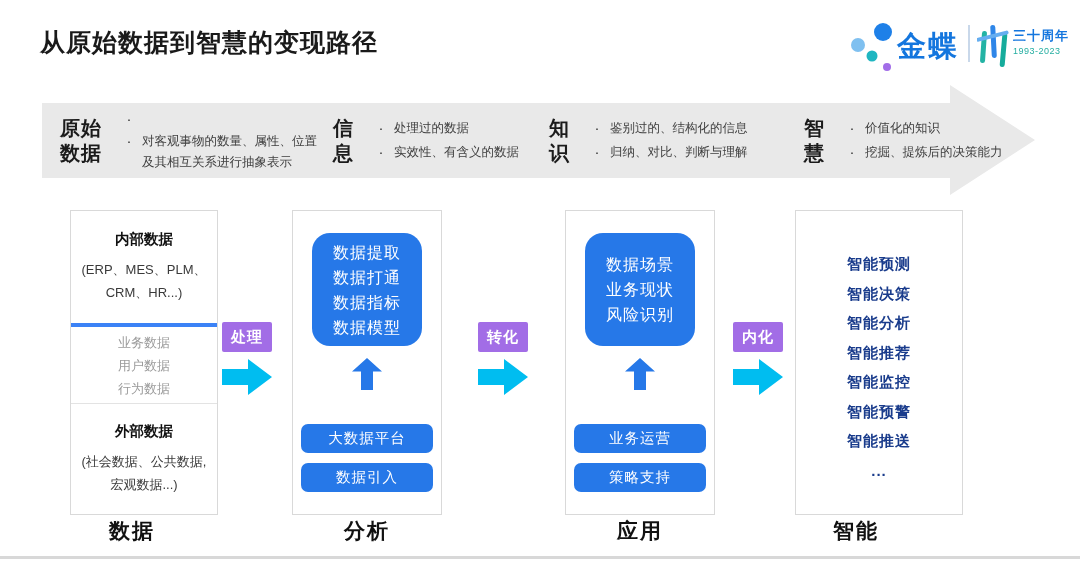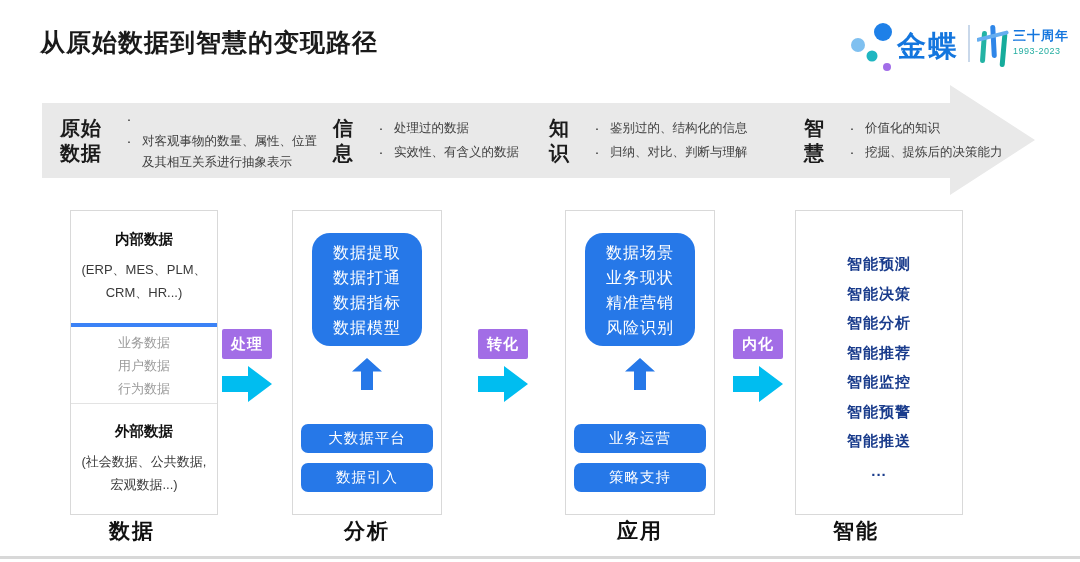--- a/index.html
+++ b/index.html
@@ -68,21 +68,21 @@
   .card-line{font-size:16px;color:#fff;line-height:25px;letter-spacing:1px;}
   .up-arrow{position:absolute;left:50%;transform:translateX(-50%);top:147px;width:30px;height:32px;background:var(--accent-blue);
     clip-path:polygon(50% 0%,100% 42%,70% 42%,70% 100%,30% 100%,30% 42%,0% 42%);}
   .pill-btn{position:absolute;left:50%;transform:translateX(-50%);width:132px;height:29px;background:var(--accent-blue);
     border-radius:7px;color:#fff;font-size:14.5px;display:flex;align-items:center;justify-content:center;letter-spacing:1px;}
   .btn1{top:213px;} .btn2{top:252px;}
 
   .smart-item{font-size:15px;font-weight:bold;color:var(--navy);line-height:29.5px;letter-spacing:1px;}
 
   
-  .flow-arrow{position:absolute;top:329px;width:50px;}
+  .flow-arrow{position:absolute;top:322px;width:50px;}
   .fa1{left:222px;} .fa2{left:478px;} .fa3{left:733px;}
   .flow-tag{width:50px;height:30px;background:var(--purple);border-radius:2px;color:#fff;font-size:15px;font-weight:bold;
     display:flex;align-items:center;justify-content:center;letter-spacing:1px;}
   .cyan-arrow{margin-top:7px;width:50px;height:36px;background:var(--cyan);
     clip-path:polygon(0% 28%,52% 28%,52% 0%,100% 50%,52% 100%,52% 72%,0% 72%);}
 
   
   .col-footer{position:absolute;top:517px;font-size:21px;font-weight:bold;color:#111;text-align:center;letter-spacing:2px;}
   .cf1{left:58px;width:148px;} .cf2{left:292px;width:150px;} .cf3{left:565px;width:150px;} .cf4{left:772px;width:168px;}
 
@@ -220,21 +220,20 @@
 
   <div class="flow-arrow fa2">
     <div class="flow-tag">转化</div>
     <div class="cyan-arrow"></div>
   </div>
 
   <div class="col-box col3">
     <div class="blue-card">
       <div class="card-line">数据场景</div>
       <div class="card-line">业务现状</div>
-      <div class="card-line">精准营销</div>
       <div class="card-line">风险识别</div>
     </div>
     <div class="up-arrow"></div>
     <div class="pill-btn btn1">业务运营</div>
     <div class="pill-btn btn2">策略支持</div>
   </div>
 
   <div class="flow-arrow fa3">
     <div class="flow-tag">内化</div>
     <div class="cyan-arrow"></div>

